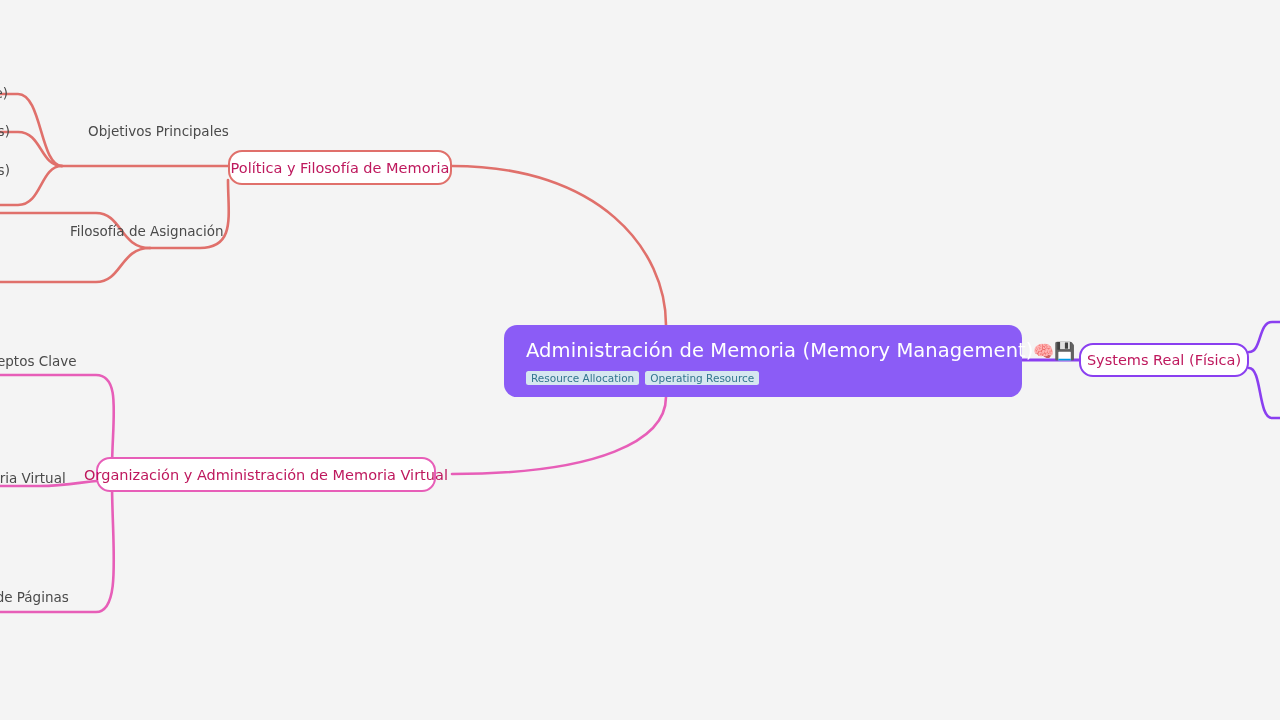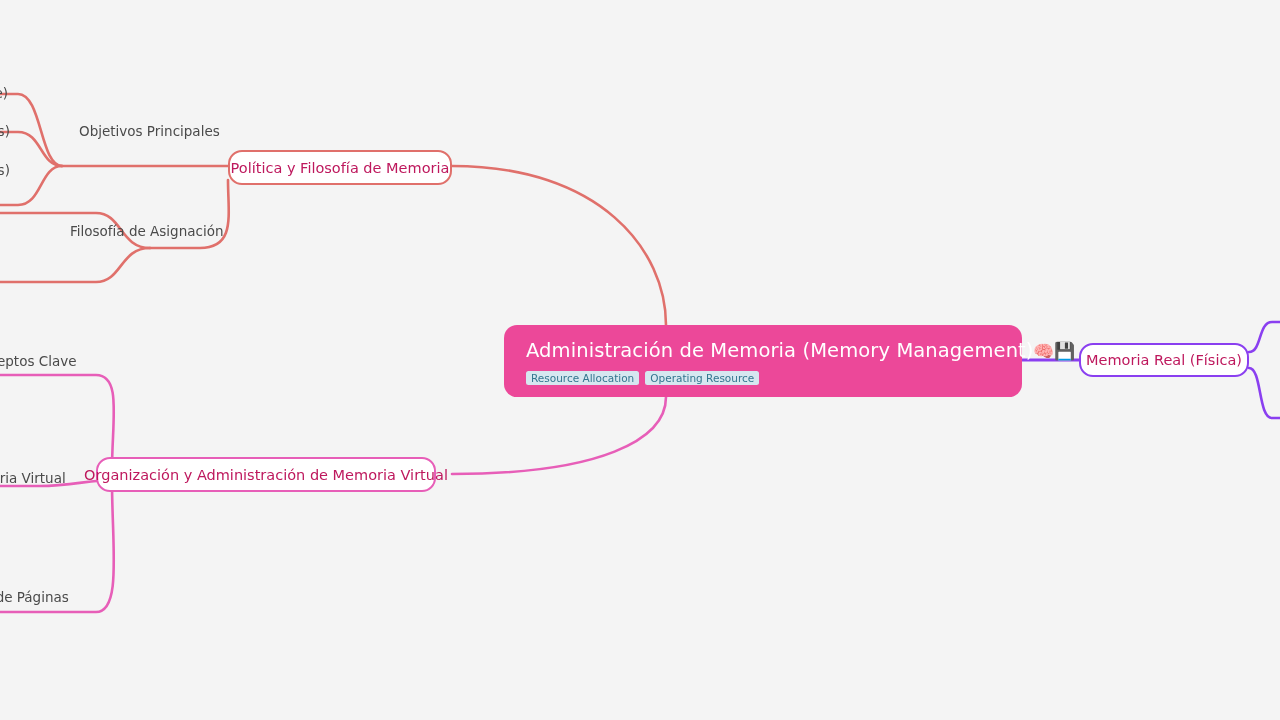--- a/index.html
+++ b/index.html
@@ -31,21 +31,21 @@
     pointer-events: none;
   }
 
   
   .root-node {
     position: absolute;
     left: 504px;
     top: 325px;
     width: 518px;
     box-sizing: border-box;
-    background: #ec4899;
+    background: #8b5cf6;
     border-radius: 13px;
     padding: 14px 18px 12px 22px;
     z-index: 5;
   }
   .root-title {
     color: #ffffff;
     font-size: 19.5px;
     font-weight: 400;
     line-height: 24px;
     letter-spacing: 0.1px;
@@ -114,21 +114,21 @@
 
   
   .edge-label {
     position: absolute;
     color: #4a4a4a;
     font-size: 13.5px;
     line-height: 17px;
     white-space: nowrap;
     z-index: 3;
   }
-  #lbl-objetivos   { left: 79px;  top: 123px; text-align: center; }
+  #lbl-objetivos   { left: 88px;  top: 123px; text-align: center; }
   #lbl-filosofia   { left: 70px;  top: 223px; }
   #lbl-conceptos   { left: -19px; top: 353px; }
   #lbl-memvirtual  { left: -30px; top: 470px; }
   #lbl-reemplazo   { left: -24px; top: 589px; }
 
   
   #lbl-frag-hardware { left: -30px; top: 85px;  }
   #lbl-frag-proc1    { left: -26px; top: 123px; }
   #lbl-frag-proc2    { left: -26px; top: 162px; }
 </style>
@@ -175,21 +175,21 @@
 
   <div class="node" id="node-politica">
     <span class="node-label">Política y Filosofía de Memoria</span>
   </div>
 
   <div class="node" id="node-virtual">
     <span class="node-label">Organización y Administración de Memoria Virtual</span>
   </div>
 
   <div class="node" id="node-real">
-    <span class="node-label">Memoria Real (Física)</span>
+    <span class="node-label">Systems Real (Física)</span>
   </div>
 
   <div class="edge-label" id="lbl-objetivos">Objetivos Principales</div>
   <div class="edge-label" id="lbl-filosofia">Filosofía de Asignación</div>
 
   <div class="edge-label" id="lbl-conceptos">nceptos Clave</div>
   <div class="edge-label" id="lbl-memvirtual">emoria Virtual</div>
   <div class="edge-label" id="lbl-reemplazo">zo de Páginas</div>
 
   <div class="edge-label" id="lbl-frag-hardware">ware)</div>

